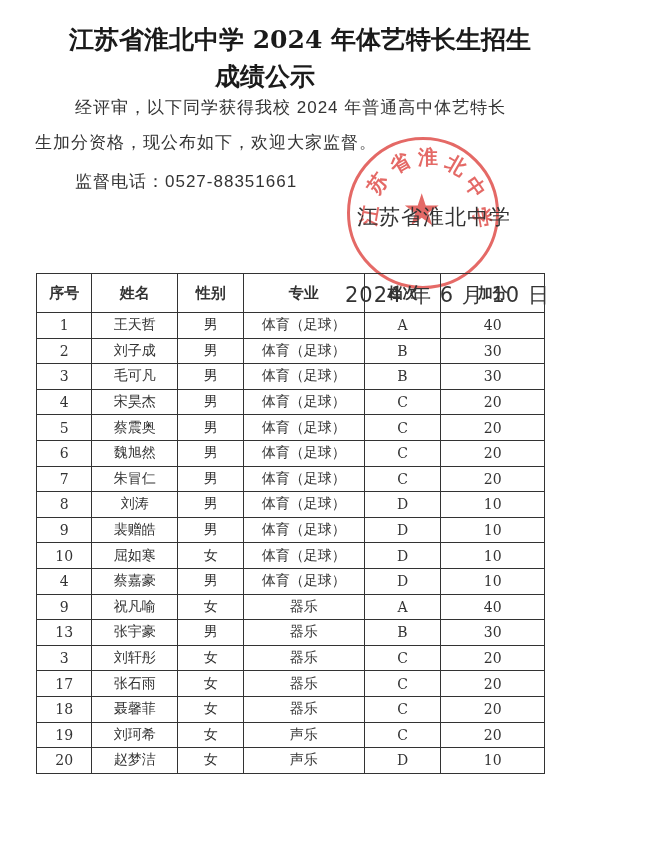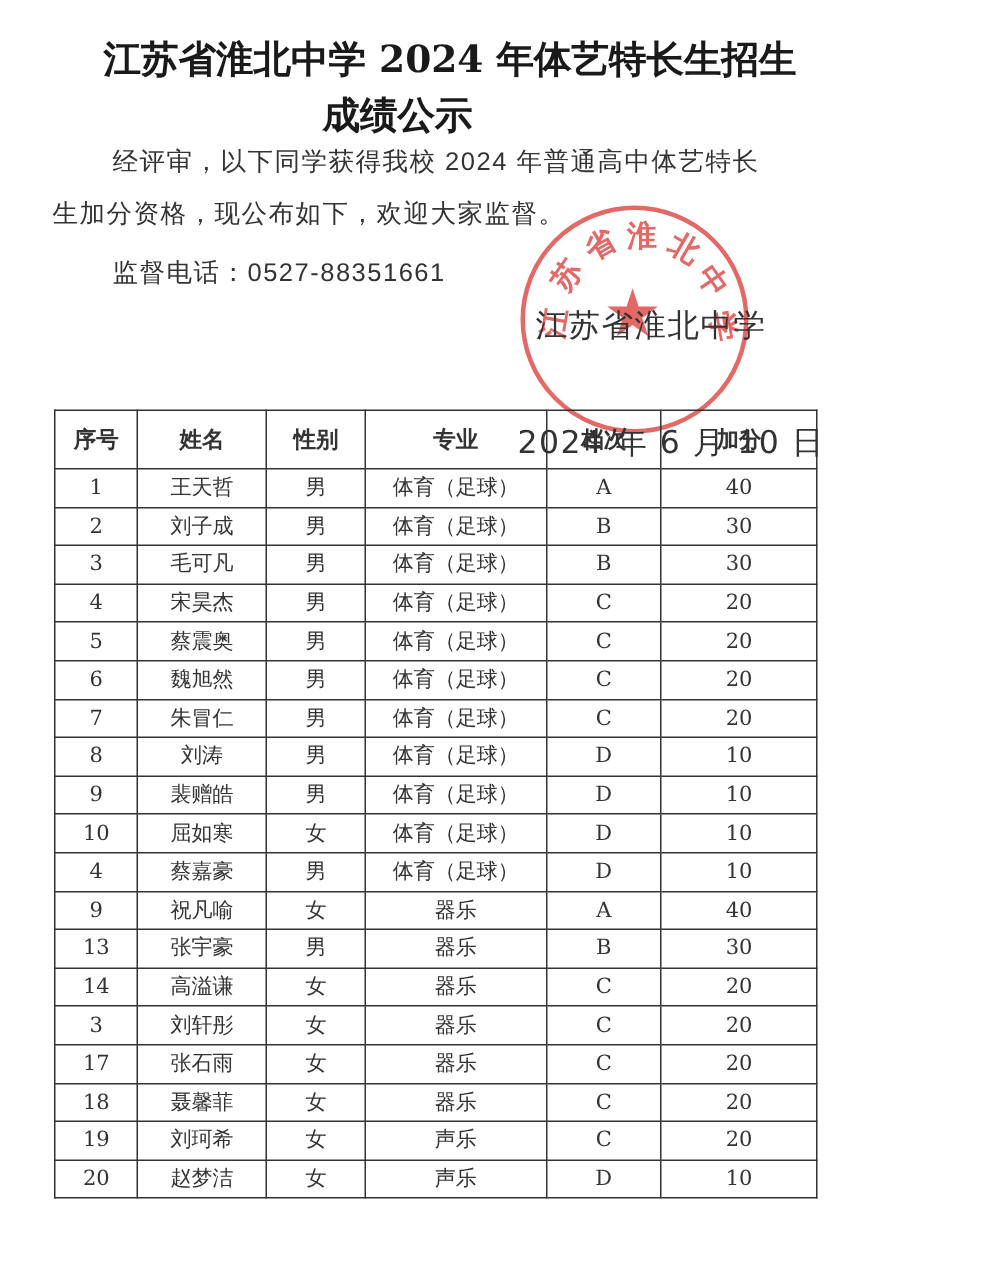--- a/index.html
+++ b/index.html
@@ -166,28 +166,20 @@
       </tr>
       <tr>
         <td>13</td>
         <td class="name">张宇豪</td>
         <td class="cjk">男</td>
         <td class="cjk">器乐</td>
         <td>B</td>
         <td>30</td>
       </tr>
       <tr>
-        <td>14</td>
-        <td class="name">高溢谦</td>
-        <td class="cjk">女</td>
-        <td class="cjk">器乐</td>
-        <td>C</td>
-        <td>20</td>
-      </tr>
-      <tr>
         <td>3</td>
         <td class="name">刘轩彤</td>
         <td class="cjk">女</td>
         <td class="cjk">器乐</td>
         <td>C</td>
         <td>20</td>
       </tr>
       <tr>
         <td>17</td>
         <td class="name">张石雨</td>

